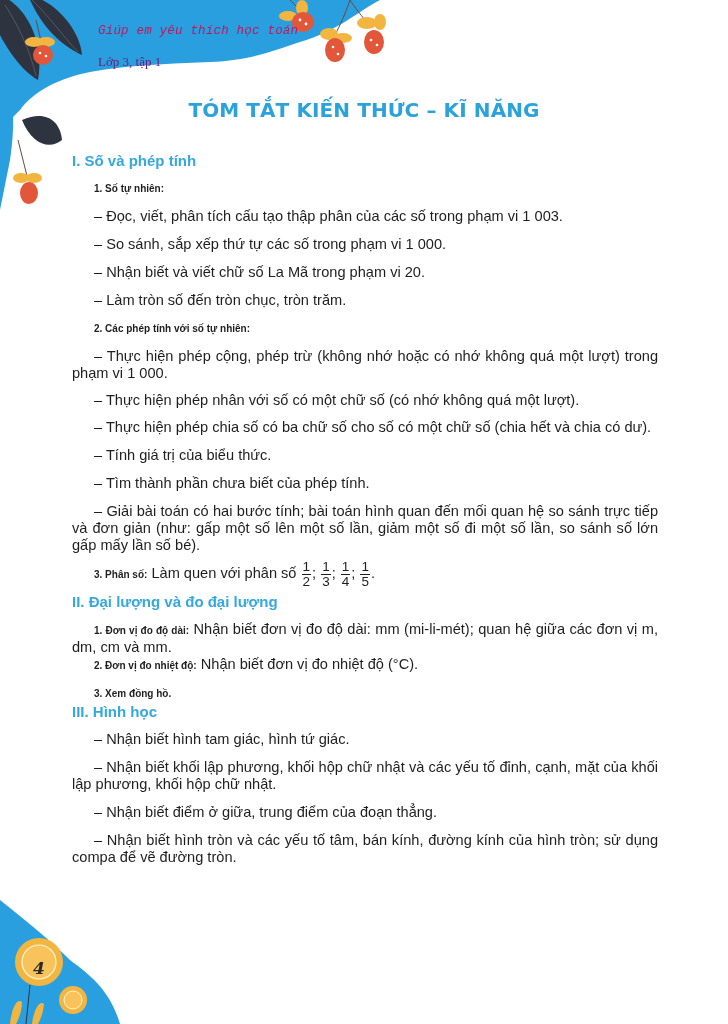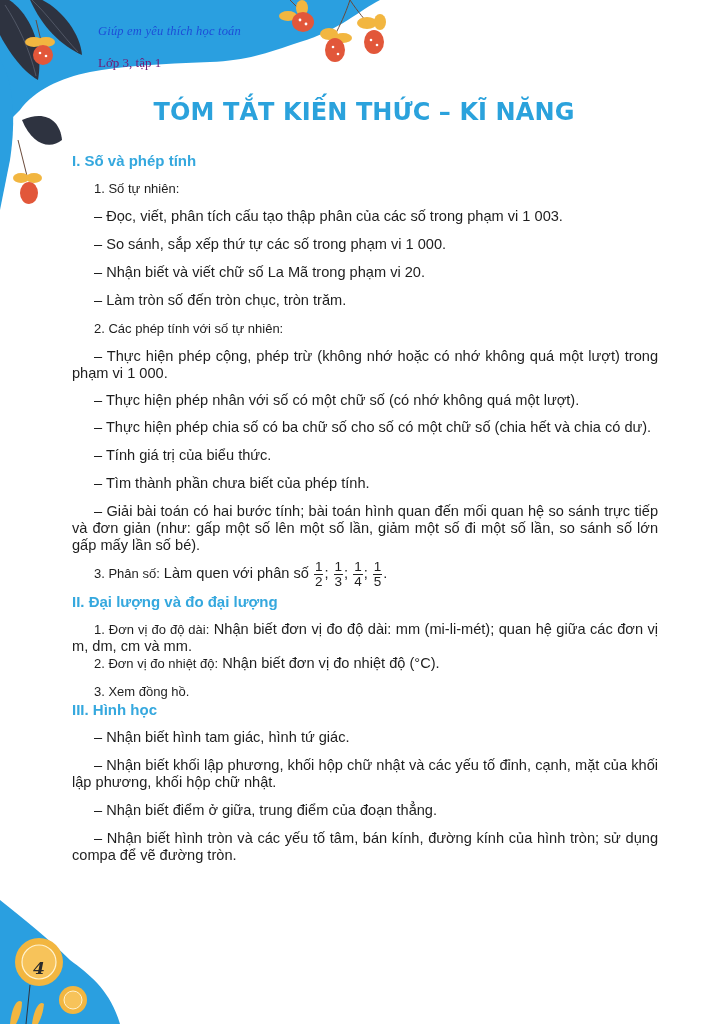--- a/index.html
+++ b/index.html
@@ -5,34 +5,34 @@
   html, body { margin: 0; padding: 0; }
   body {
     width: 728px; height: 1024px; position: relative; overflow: hidden;
     background: #ffffff;
     font-family: "Liberation Sans", sans-serif;
     color: #1e1e1e;
   }
   .decor { position: absolute; left: 0; top: 0; width: 728px; height: 1024px; pointer-events: none; }
   .header-text { position: absolute; left: 98px; top: 24px; }
   .series {
-    font-family: Liberation Serif, serif; font-style: italic; color: #1d4ed8;
+    font-family: Liberation Mono, monospace; font-style: italic; color: #be185d;
     font-size: 12.5px; letter-spacing: 0.2px;
   }
   .grade {
     font-family: "Liberation Serif", serif; color: #701a75; font-size: 13px; margin-top: 16px;
   }
   .page-title {
     position: absolute; left: 0; width: 728px; top: 98px; text-align: center;
-    font-family: "DejaVu Sans", sans-serif; font-weight: bold; font-size: 24px;
+    font-family: "DejaVu Sans", sans-serif; font-weight: bold; font-size: 20px;
     color: #2ba2dc; letter-spacing: 0.1px;
   }
   .content { position: absolute; left: 72px; top: 152px; width: 586px; font-size: 14.6px; line-height: 17px; }
   .sec { color: #35a8de; font-weight: bold; font-size: 15px; }
-  .sub { font-weight: normal; font-size: 13px; }
+  .sub { font-weight: bold; font-size: 10px; }
   .p { text-indent: 22px; }
   .pi { padding-left: 22px; }
   .item { text-align: justify; }
   .frac { display: inline-flex; flex-direction: column; align-items: center; vertical-align: middle; font-size: 13.5px; line-height: 14px; margin: 0 1px; }
   .frac .num { border-bottom: 1px solid #1e1e1e; padding: 0 1px; }
   .page-number {
     position: absolute; left: 27px; top: 958px; width: 24px; text-align: center;
     font-family: "DejaVu Serif", serif; font-style: italic; font-weight: bold; font-size: 17px; color: #2a2a2a;
   }
 </style>

